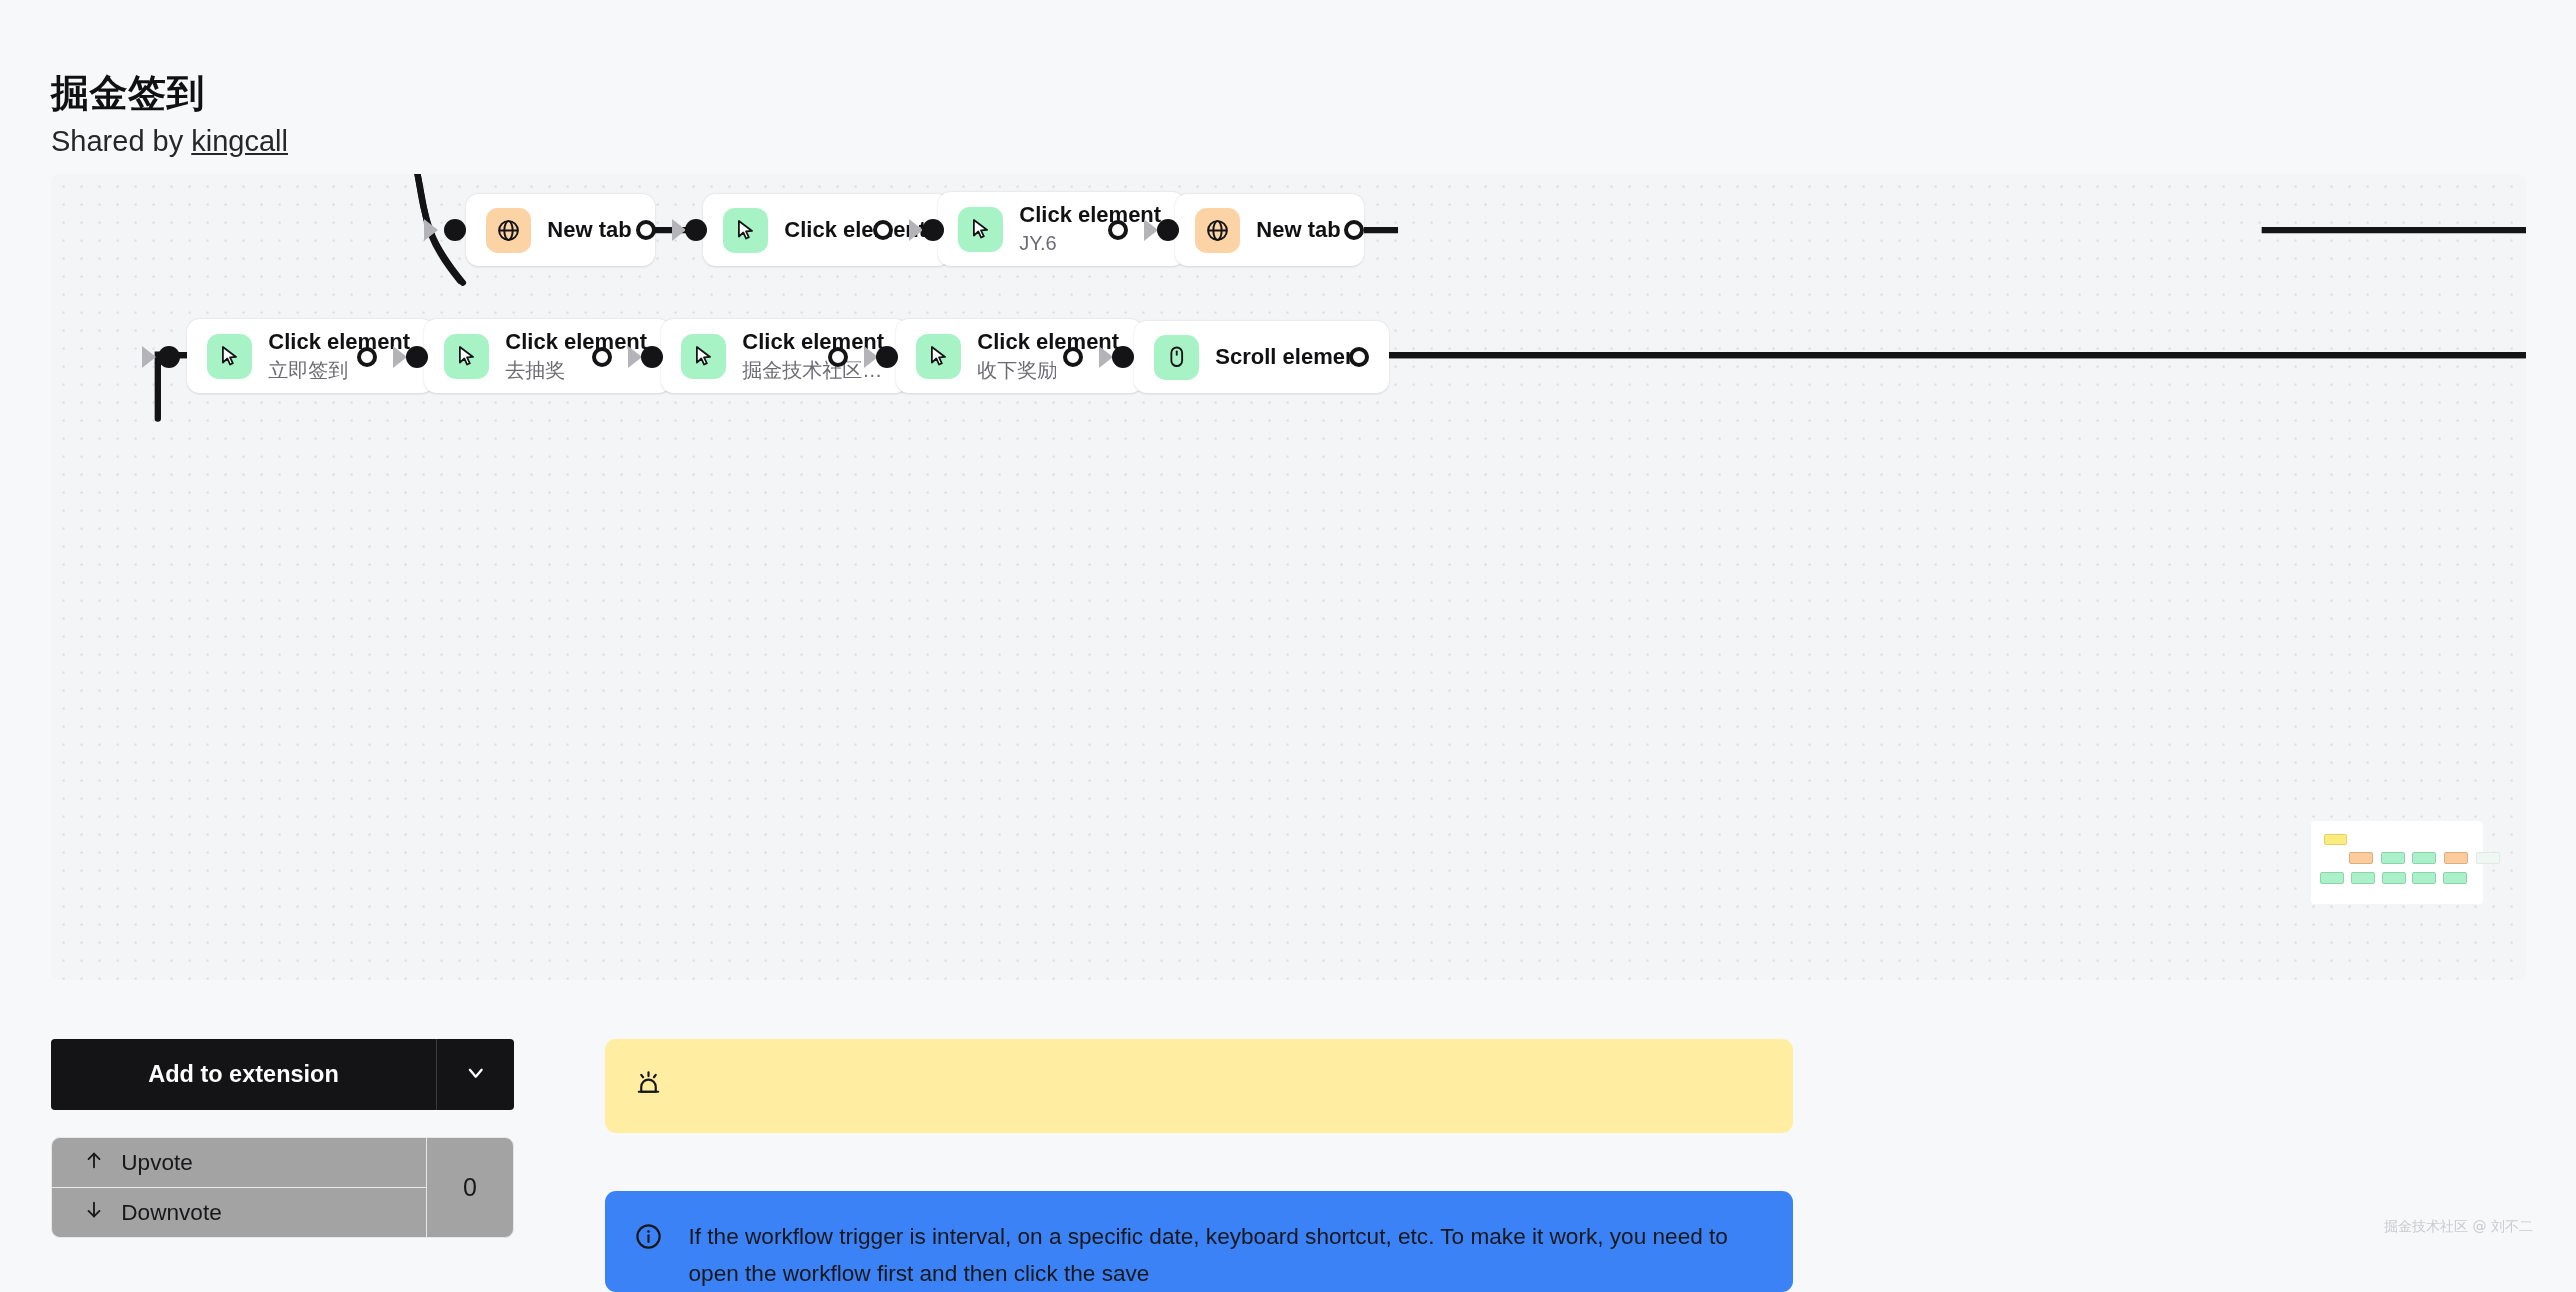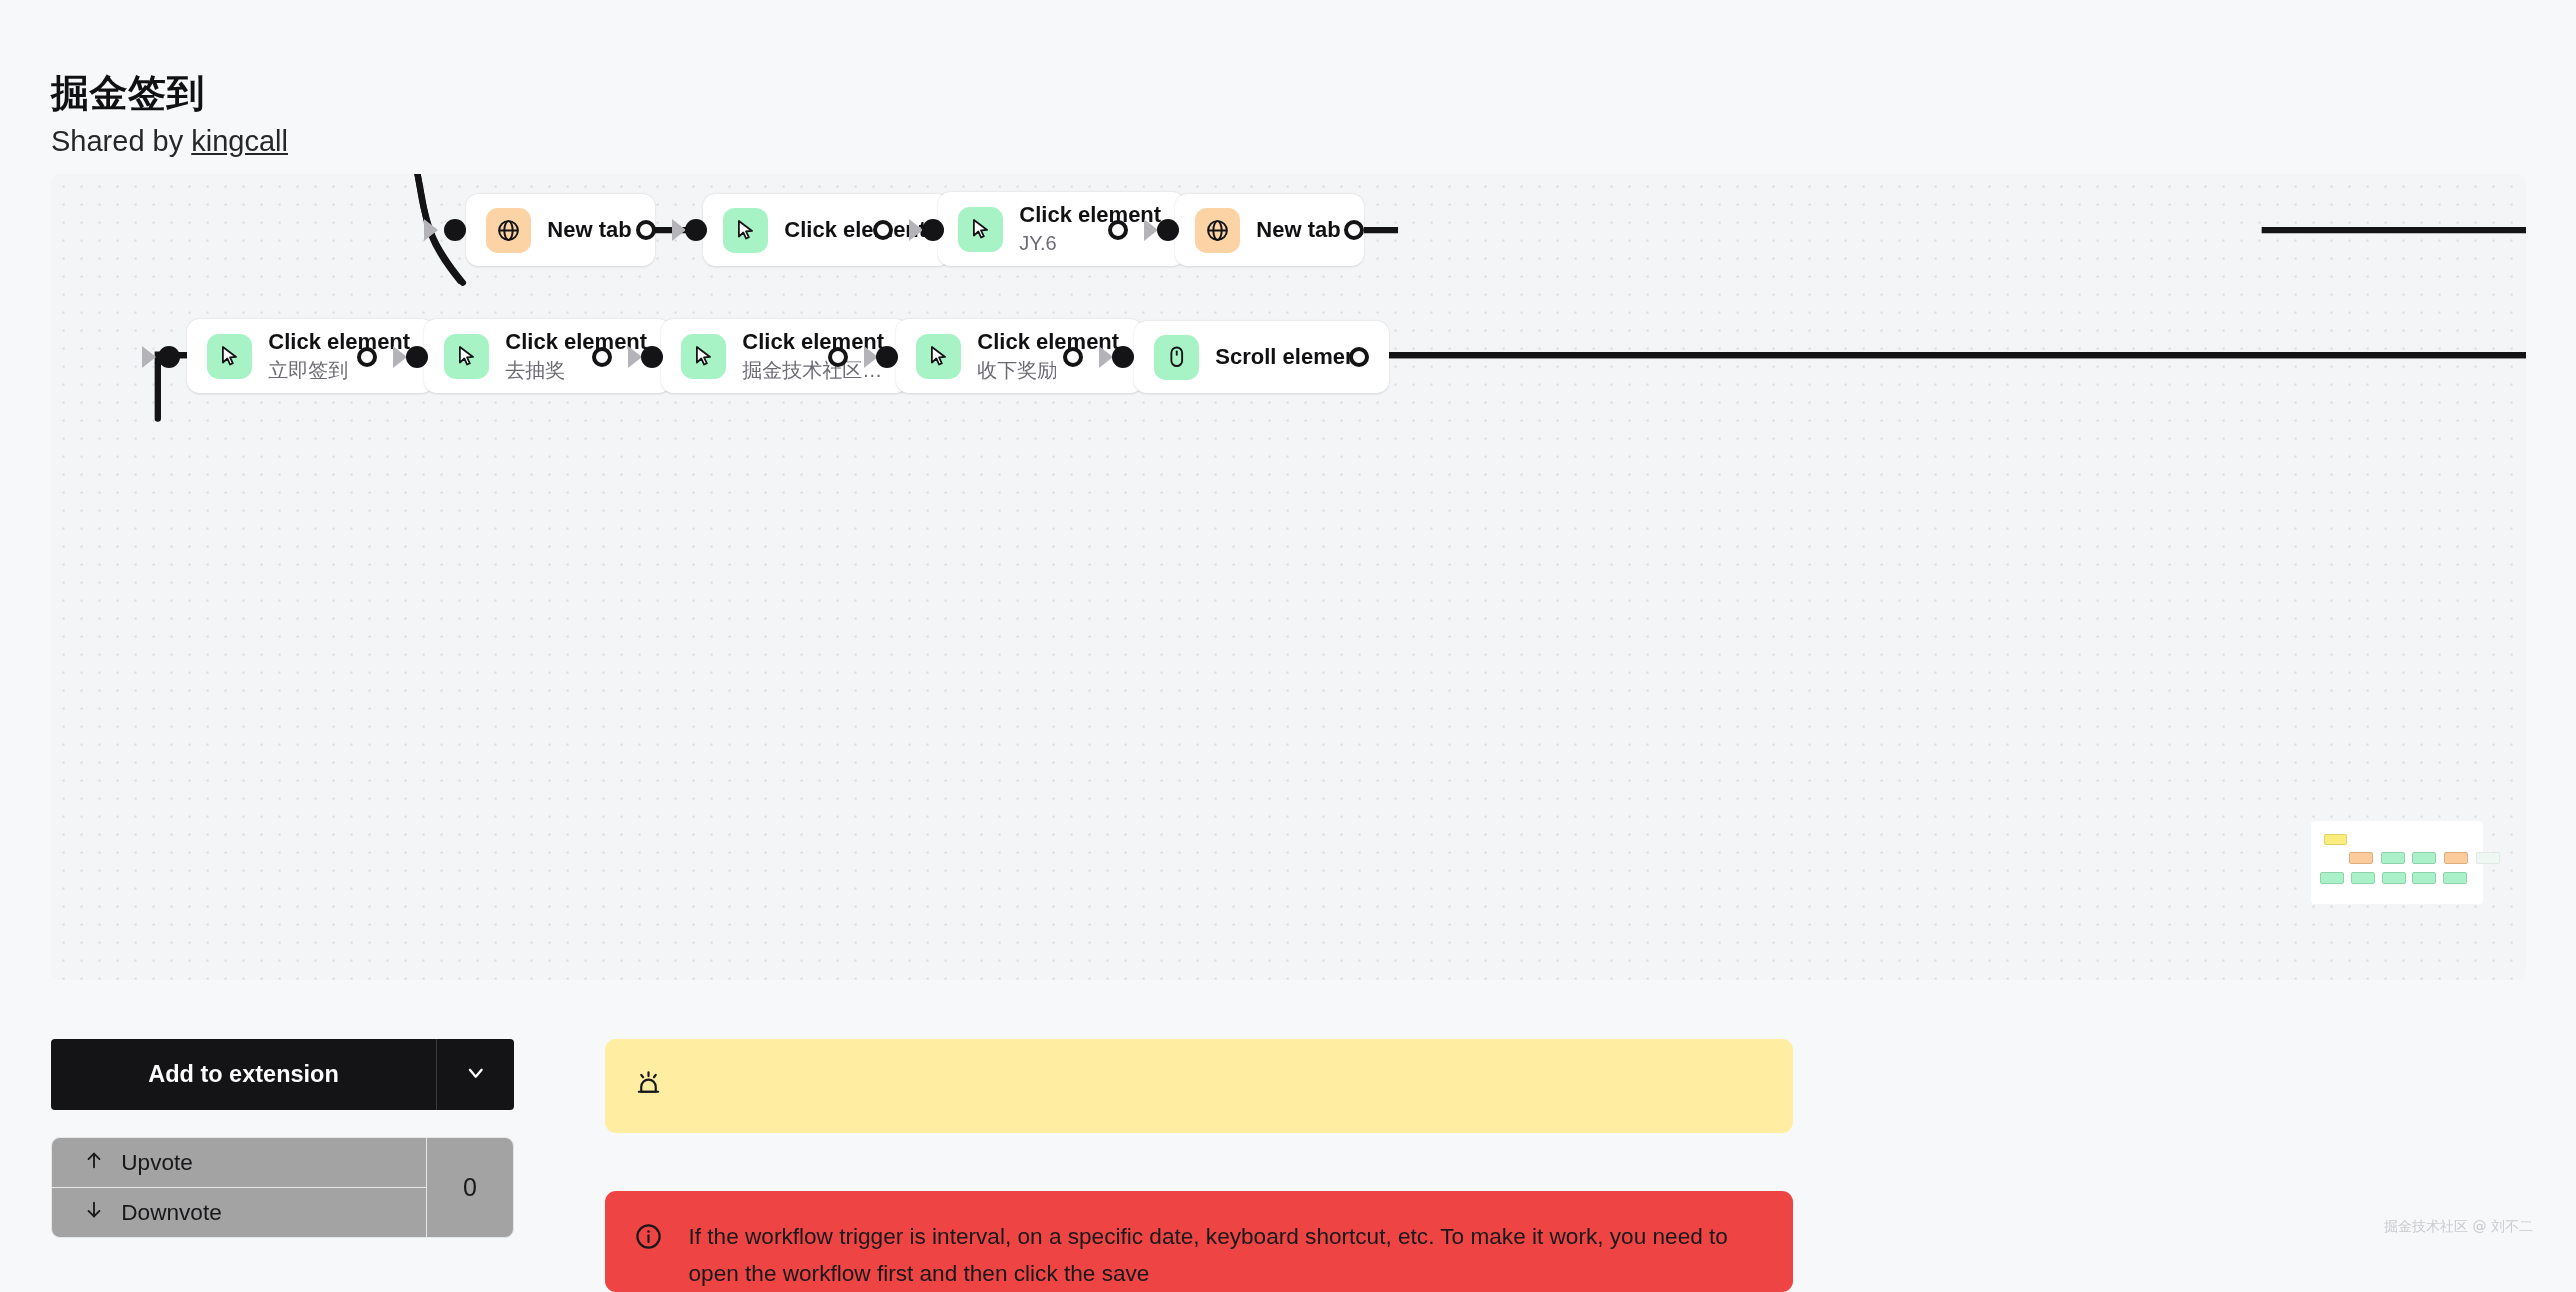--- a/index.html
+++ b/index.html
@@ -121,21 +121,21 @@
     display: flex; align-items: center; justify-content: center;
     font-size: 25px; color: #18181b;
   }
 
   .alert {
     position: absolute; left: 605px; width: 1188px;
     border-radius: 11px; display: flex; gap: 23.5px;
     padding: 27px 31px 29px 29px;
   }
   .alert-yellow { top: 1039px; background: #ffeea1; height: 94px; }
-  .alert-green  { top: 1191px; background: #ef4444; height: 101px; }
+  .alert-green  { top: 1191px; background: #3b82f6; height: 101px; }
   .alert-icon { min-width: 31px; padding-top: 3.6px; }
   .alert-text {
     font-size: 22.6px; line-height: 1.65; color: #18181b;
   }
   .alert-link { text-decoration: underline; cursor: pointer; color: #18181b; }
 
   .watermark {
     position: absolute; right: 43px; top: 1218px;
     font-size: 14px; color: #c9cbce;
     font-family: "DejaVu Sans", sans-serif;

